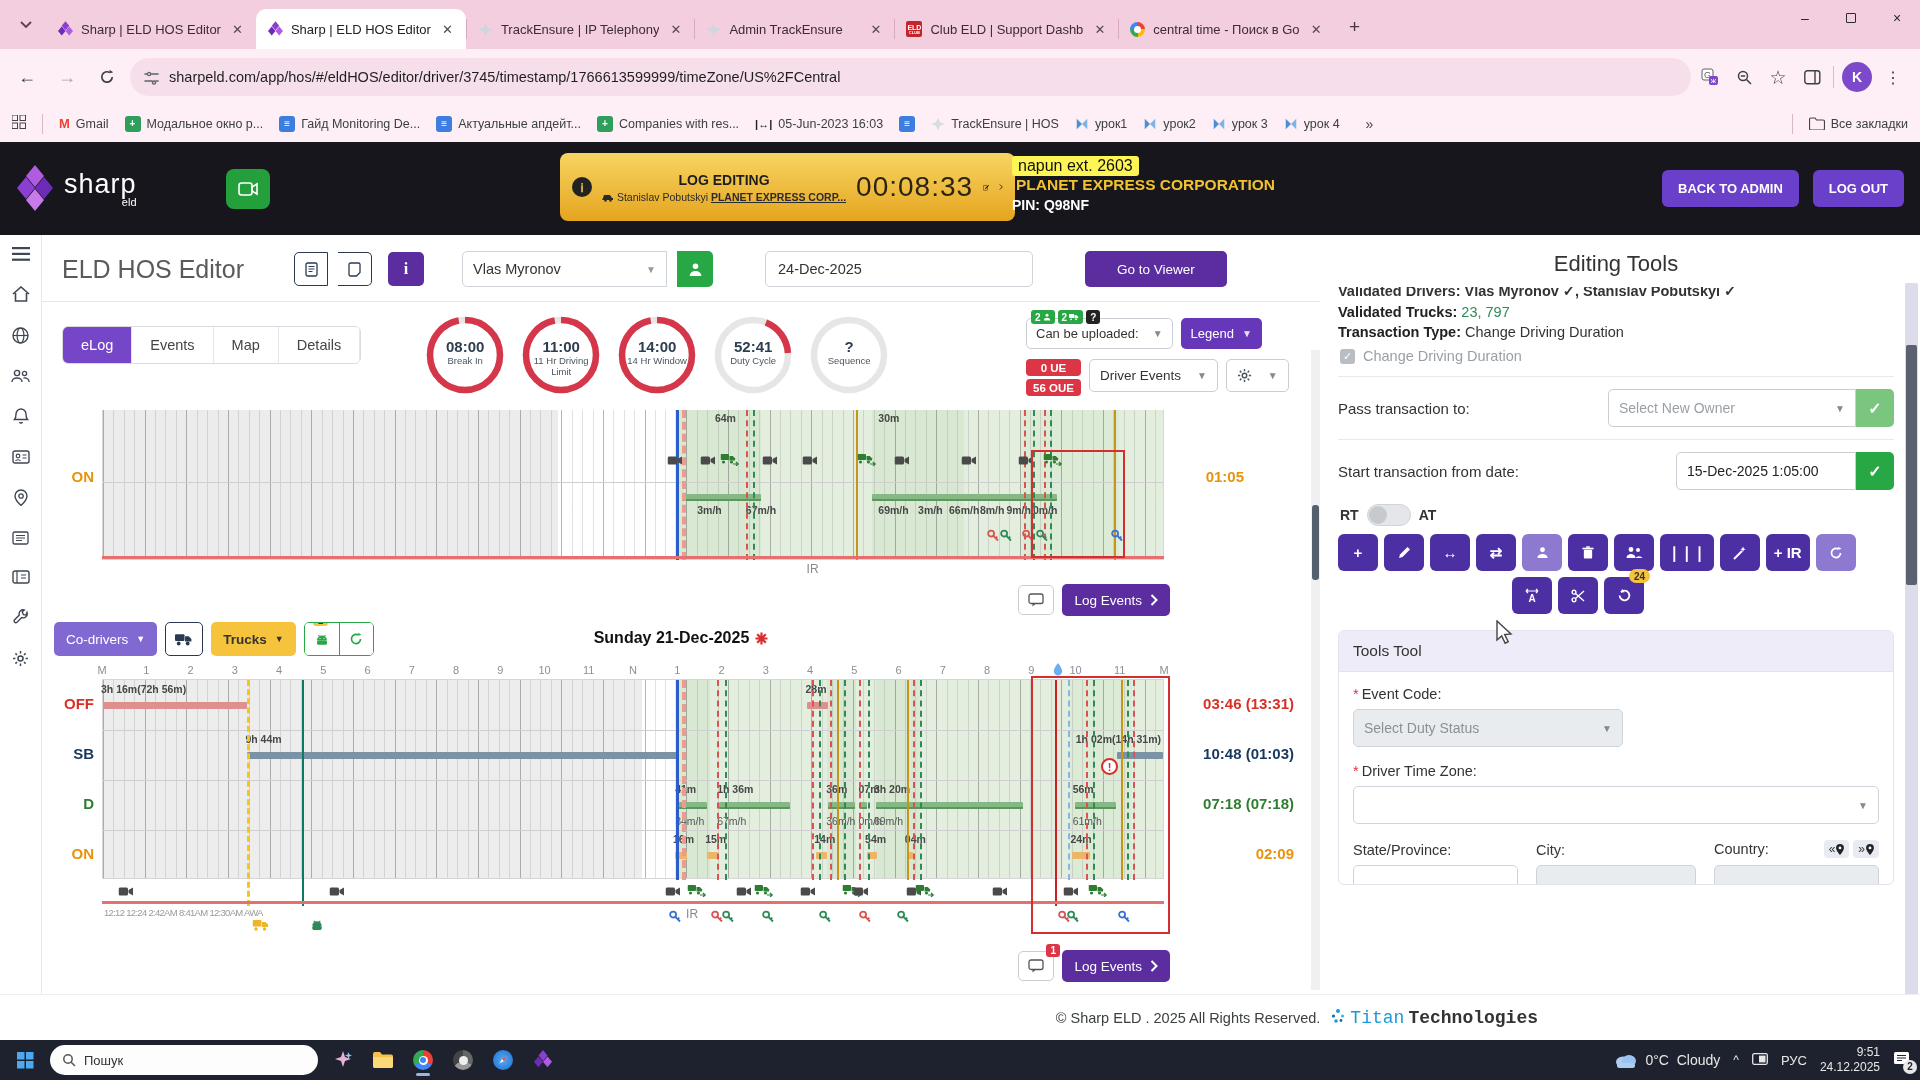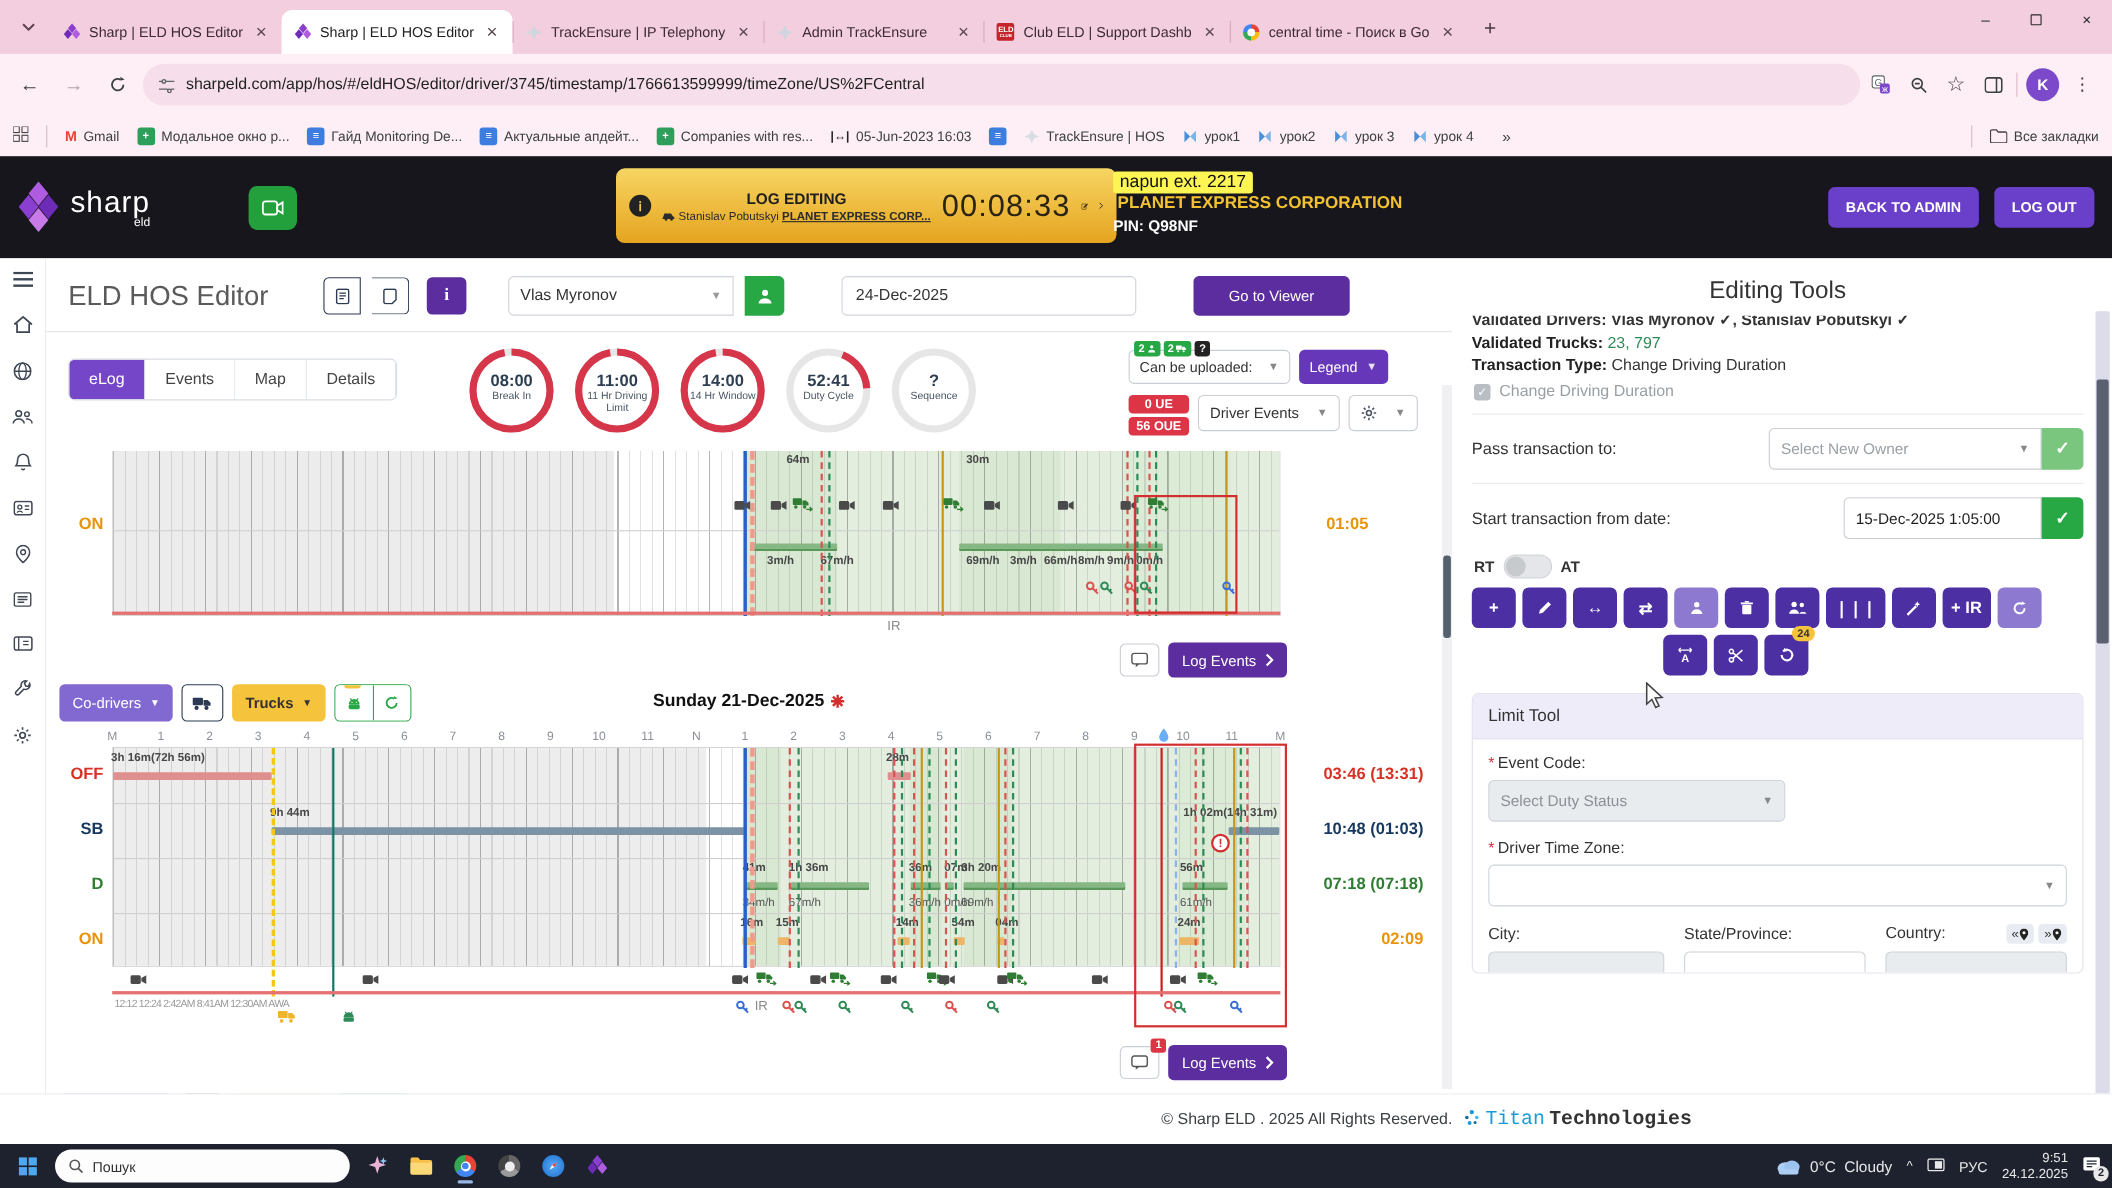--- a/index.html
+++ b/index.html
@@ -425,21 +425,21 @@
     <svg width="17" height="17" viewBox="0 0 17 17">
         <rect x="1" y="3" width="11" height="13" rx="1.5" fill="none" stroke="#2b2414" stroke-width="1.4"></rect>
         <path d="M6 10L14.5 1.5l2 2L8 12l-2.6.6z" fill="#2b2414"></path>
       </svg>
     <svg width="10" height="16" viewBox="0 0 10 16">
         <path d="M2 1l7 7-7 7" fill="none" stroke="#2b2414" stroke-width="2.4"></path>
       </svg>
   </div>
   <div class="hdrright">
     <div>
-      <span class="tooltipy">napun ext. 2217</span><span class="company">PLANET EXPRESS CORPORATION</span>
+      <span class="tooltipy">napun ext. 2603</span><span class="company">PLANET EXPRESS CORPORATION</span>
     </div>
     <div class="pin">PIN: Q98NF</div>
   </div>
   <div style="position:absolute;right:16px;display:flex;gap:14px;">
     <button class="hdrbtn">BACK TO ADMIN</button>
     <button class="hdrbtn">LOG OUT</button>
   </div>
 </div>
 
 <div class="mainwrap">
@@ -1195,43 +1195,43 @@
             <svg width="15" height="15" viewBox="0 0 16 16">
               <path d="M2.8 8a5.2 5.2 0 1 0 1.4-3.6" fill="none" stroke="#fff" stroke-width="2"></path>
               <path d="M5.5 0.9L4.2 4.8l4-.4z" fill="#fff"></path>
             </svg>
             <span class="tbadge">24</span>
           </div>
         </div>
       </div>
 
     <div class="editcard">
-      <div class="edithdr">Limit Tool</div>
+      <div class="edithdr">Tools Tool</div>
       <div class="editbody">
         <div class="fldlab"><span class="req">*</span><span>Event Code:</span></div>
         <div class="disfld" style="width:270px;">
           <span>Select Duty Status</span>
             <span class="caret" style="margin-left:auto;">▼</span>
         </div>
         <div class="twocol">
           <div style="flex:1;">
             <div class="fldlab"><span class="req">*</span><span>Driver Time Zone:</span></div>
             <div class="whtfld">
                 <span class="caret" style="margin-left:auto;">▼</span>
               </div>
           </div>
         </div>
         <div class="threecol">
+          <div style="width:165px;">
+            <div class="fldlab">State/Province:</div>
+            <div class="whtfld"></div>
+          </div>
           <div style="width:160px;">
             <div class="fldlab">City:</div>
             <div class="disfld"></div>
-          </div>
-          <div style="width:165px;">
-            <div class="fldlab">State/Province:</div>
-            <div class="whtfld"></div>
           </div>
           <div style="flex:1;">
             <div class="fldlab" style="display:flex;align-items:center;">
               <span>Country:</span>
               <span class="pinbtns">
                 <span class="pinbtn">
                     <span>«</span>
                     <svg width="8" height="11" viewBox="0 0 10 14">
                       <path d="M5 0a5 5 0 0 1 5 5c0 3.5-5 9-5 9S0 8.5 0 5a5 5 0 0 1 5-5z" fill="#222"></path>
                       <circle cx="5" cy="5" r="1.8" fill="#fff"></circle>

